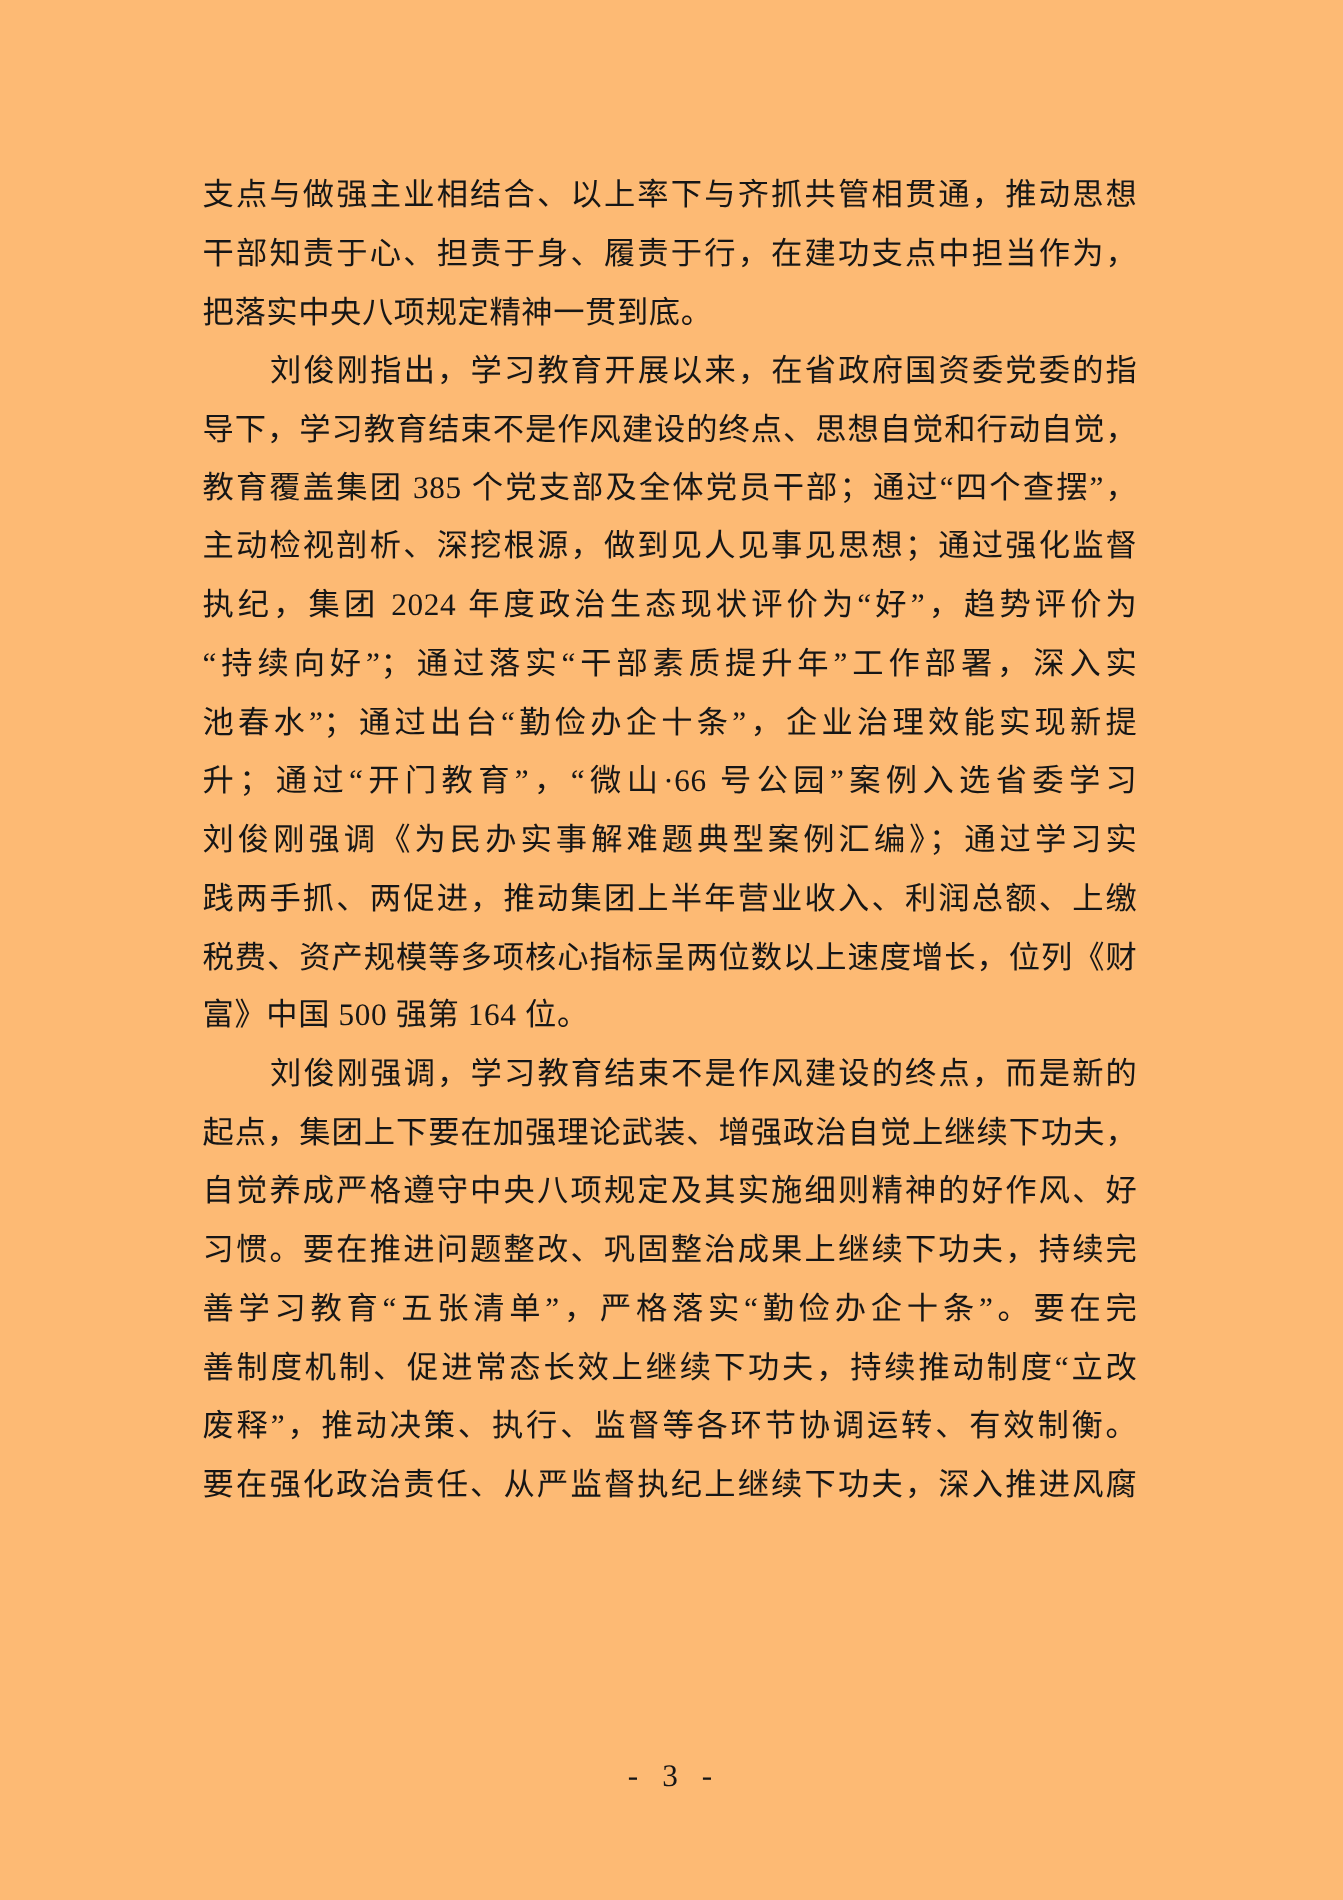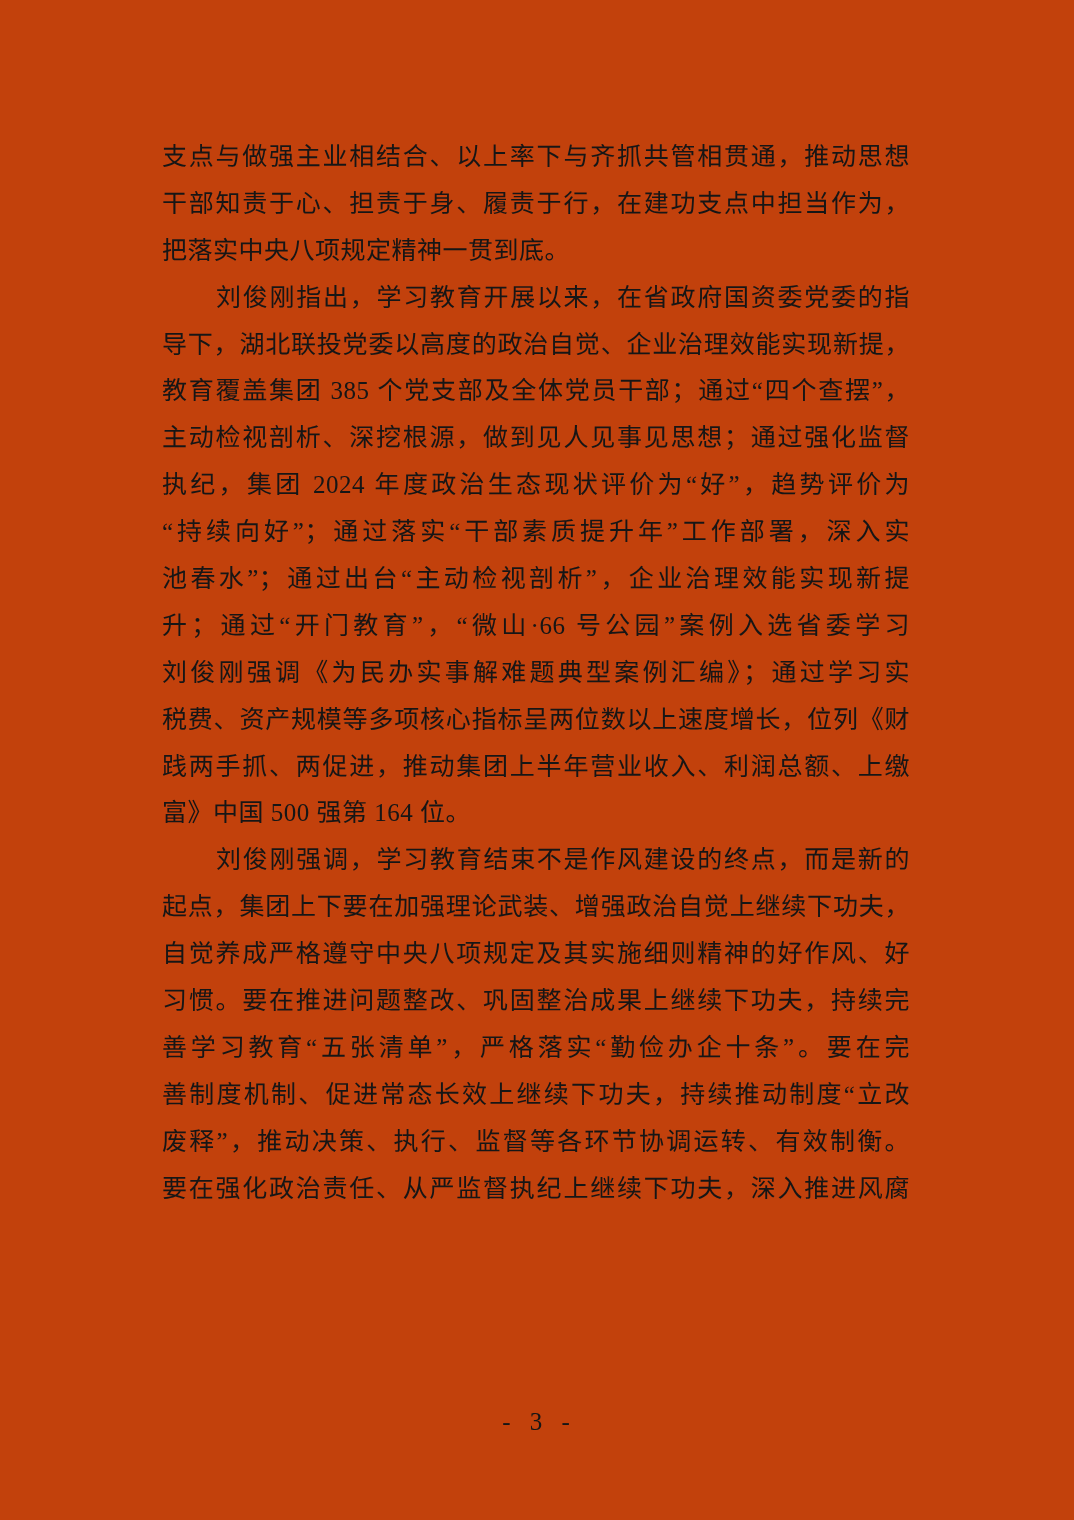--- a/index.html
+++ b/index.html
@@ -4,21 +4,21 @@
 <style>
   html, body {
     margin: 0;
     padding: 0;
     background: #ffffff;
   }
   .page {
     position: relative;
     width: 1074px;
     height: 1520px;
-    background: #c2410c;
+    background: #fdba74;
     overflow: hidden;
     font-family: "Liberation Serif", "DejaVu Serif", serif;
     color: #161616;
   }
   .text-block {
     position: absolute;
     left: 162px;
     top: 134px;
     width: 748px;
   }
@@ -60,30 +60,30 @@
 
 <div class="page">
   <div class="text-block" id="text-block">
       <div class="para">
         <div class="line">支点与做强主业相结合、以上率下与齐抓共管相贯通，推动思想</div>
         <div class="line">干部知责于心、担责于身、履责于行，在建功支点中担当作为，</div>
         <div class="line flush">把落实中央八项规定精神一贯到底。</div>
       </div>
       <div class="para">
         <div class="line indent">刘俊刚指出，学习教育开展以来，在省政府国资委党委的指</div>
-        <div class="line">导下，湖北联投党委以高度的政治自觉、企业治理效能实现新提，</div>
+        <div class="line">导下，学习教育结束不是作风建设的终点、思想自觉和行动自觉，</div>
         <div class="line">教育覆盖集团 385 个党支部及全体党员干部；通过“四个查摆”，</div>
         <div class="line">主动检视剖析、深挖根源，做到见人见事见思想；通过强化监督</div>
         <div class="line">执纪，集团 2024 年度政治生态现状评价为“好”，趋势评价为</div>
         <div class="line">“持续向好”；通过落实“干部素质提升年”工作部署，深入实</div>
-        <div class="line">池春水”；通过出台“主动检视剖析”，企业治理效能实现新提</div>
+        <div class="line">池春水”；通过出台“勤俭办企十条”，企业治理效能实现新提</div>
         <div class="line">升；通过“开门教育”，“微山·66 号公园”案例入选省委学习</div>
         <div class="line">刘俊刚强调《为民办实事解难题典型案例汇编》；通过学习实</div>
+        <div class="line">践两手抓、两促进，推动集团上半年营业收入、利润总额、上缴</div>
         <div class="line">税费、资产规模等多项核心指标呈两位数以上速度增长，位列《财</div>
-        <div class="line">践两手抓、两促进，推动集团上半年营业收入、利润总额、上缴</div>
         <div class="line flush">富》中国 500 强第 164 位。</div>
       </div>
       <div class="para">
         <div class="line indent">刘俊刚强调，学习教育结束不是作风建设的终点，而是新的</div>
         <div class="line">起点，集团上下要在加强理论武装、增强政治自觉上继续下功夫，</div>
         <div class="line">自觉养成严格遵守中央八项规定及其实施细则精神的好作风、好</div>
         <div class="line">习惯。要在推进问题整改、巩固整治成果上继续下功夫，持续完</div>
         <div class="line">善学习教育“五张清单”，严格落实“勤俭办企十条”。要在完</div>
         <div class="line">善制度机制、促进常态长效上继续下功夫，持续推动制度“立改</div>
         <div class="line">废释”，推动决策、执行、监督等各环节协调运转、有效制衡。</div>

